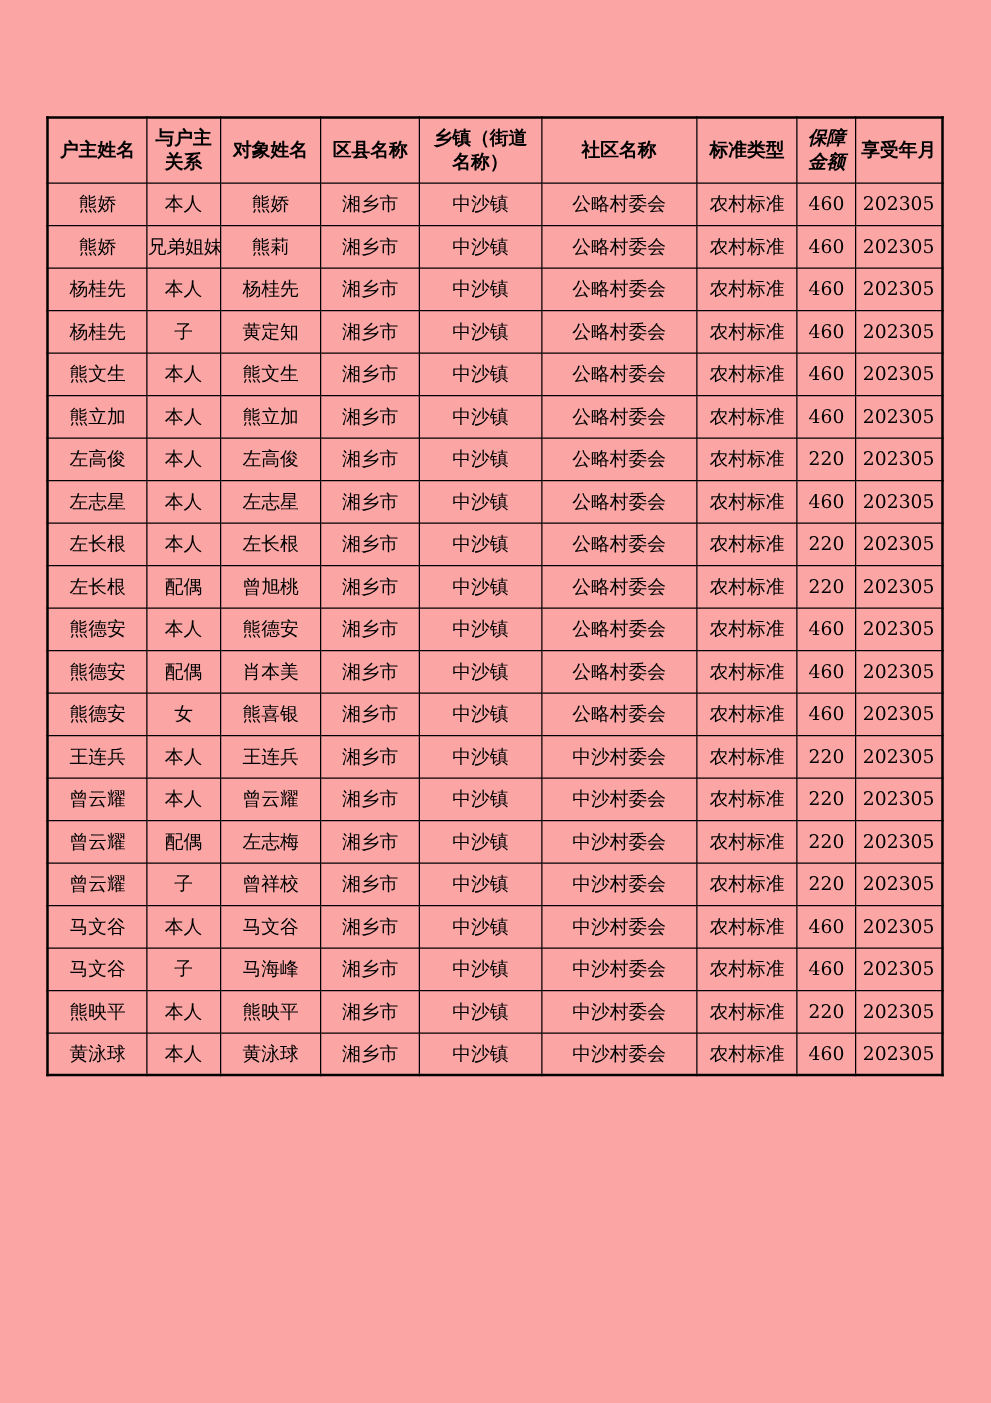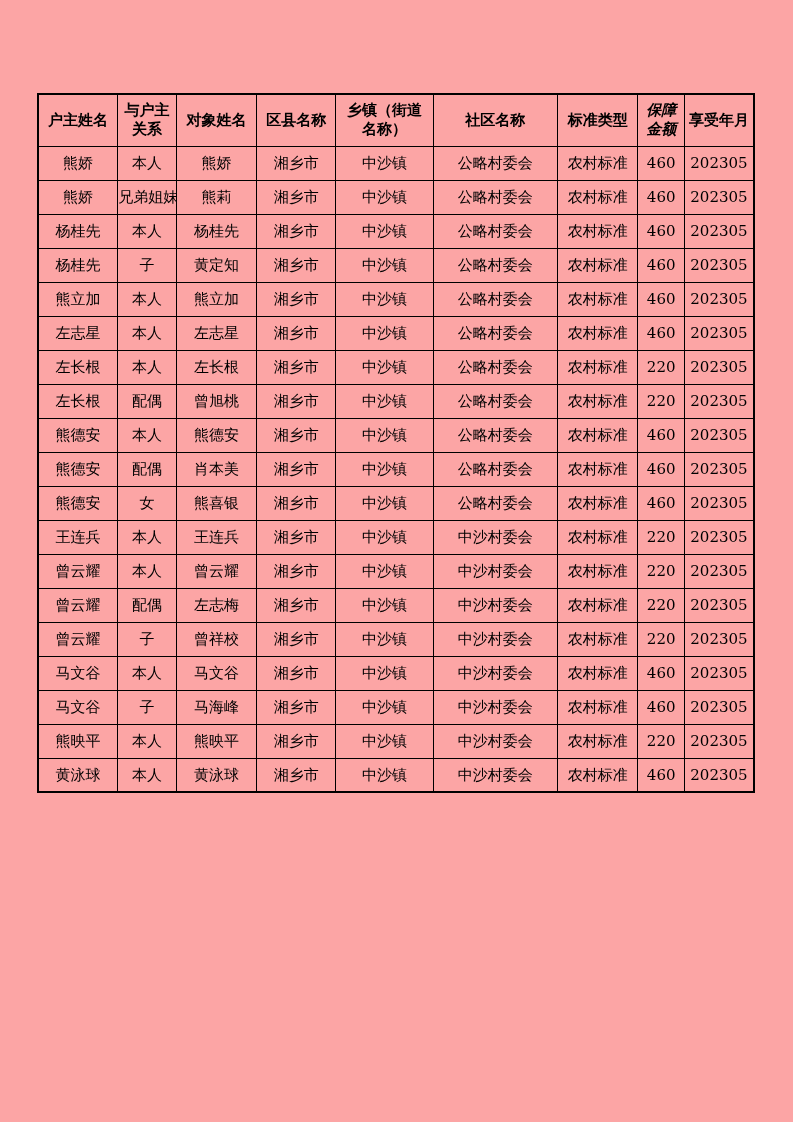--- a/index.html
+++ b/index.html
@@ -118,28 +118,50 @@
           <td class="col-1">子</td>
           <td class="col-2">黄定知</td>
           <td class="col-3">湘乡市</td>
           <td class="col-4">中沙镇</td>
           <td class="col-5">公略村委会</td>
           <td class="col-6">农村标准</td>
           <td class="col-7">460</td>
           <td class="col-8">202305</td>
         </tr>
         <tr>
+          <td class="col-0">熊文生</td>
+          <td class="col-1">本人</td>
+          <td class="col-2">熊文生</td>
+          <td class="col-3">湘乡市</td>
+          <td class="col-4">中沙镇</td>
+          <td class="col-5">公略村委会</td>
+          <td class="col-6">农村标准</td>
+          <td class="col-7">460</td>
+          <td class="col-8">202305</td>
+        </tr>
+        <tr>
           <td class="col-0">熊立加</td>
           <td class="col-1">本人</td>
           <td class="col-2">熊立加</td>
           <td class="col-3">湘乡市</td>
           <td class="col-4">中沙镇</td>
           <td class="col-5">公略村委会</td>
           <td class="col-6">农村标准</td>
           <td class="col-7">460</td>
+          <td class="col-8">202305</td>
+        </tr>
+        <tr>
+          <td class="col-0">左高俊</td>
+          <td class="col-1">本人</td>
+          <td class="col-2">左高俊</td>
+          <td class="col-3">湘乡市</td>
+          <td class="col-4">中沙镇</td>
+          <td class="col-5">公略村委会</td>
+          <td class="col-6">农村标准</td>
+          <td class="col-7">220</td>
           <td class="col-8">202305</td>
         </tr>
         <tr>
           <td class="col-0">左志星</td>
           <td class="col-1">本人</td>
           <td class="col-2">左志星</td>
           <td class="col-3">湘乡市</td>
           <td class="col-4">中沙镇</td>
           <td class="col-5">公略村委会</td>
           <td class="col-6">农村标准</td>

